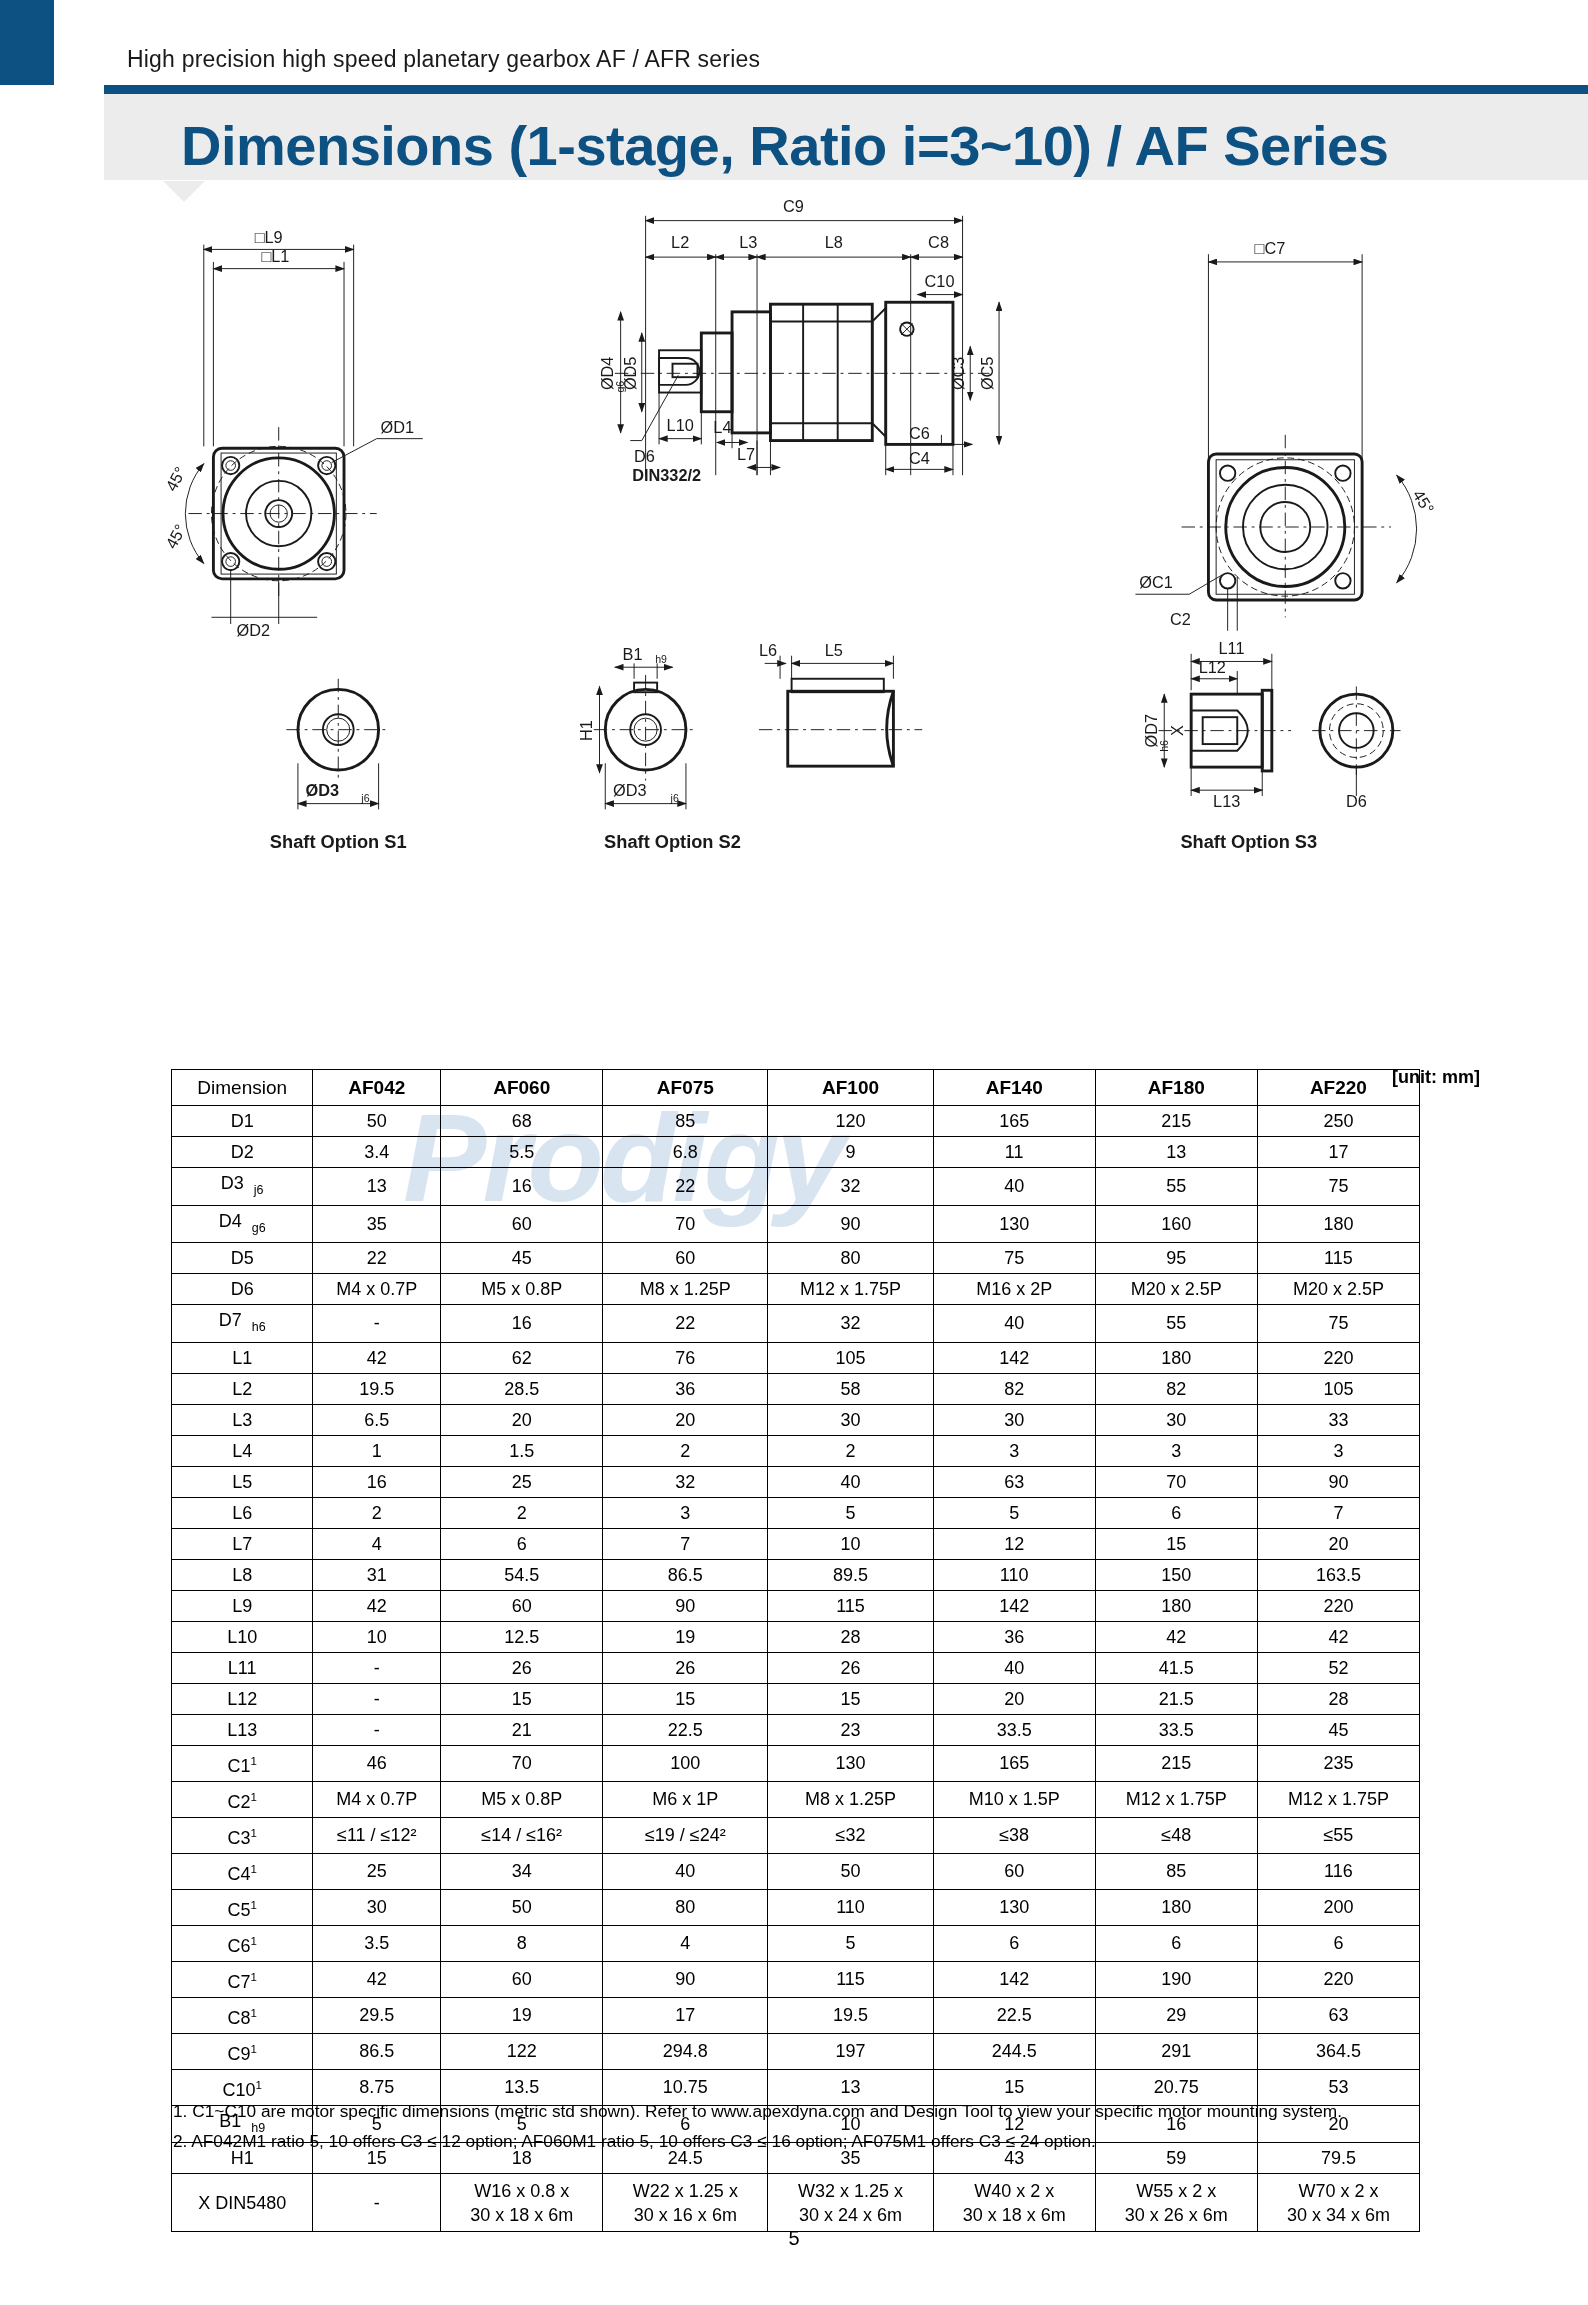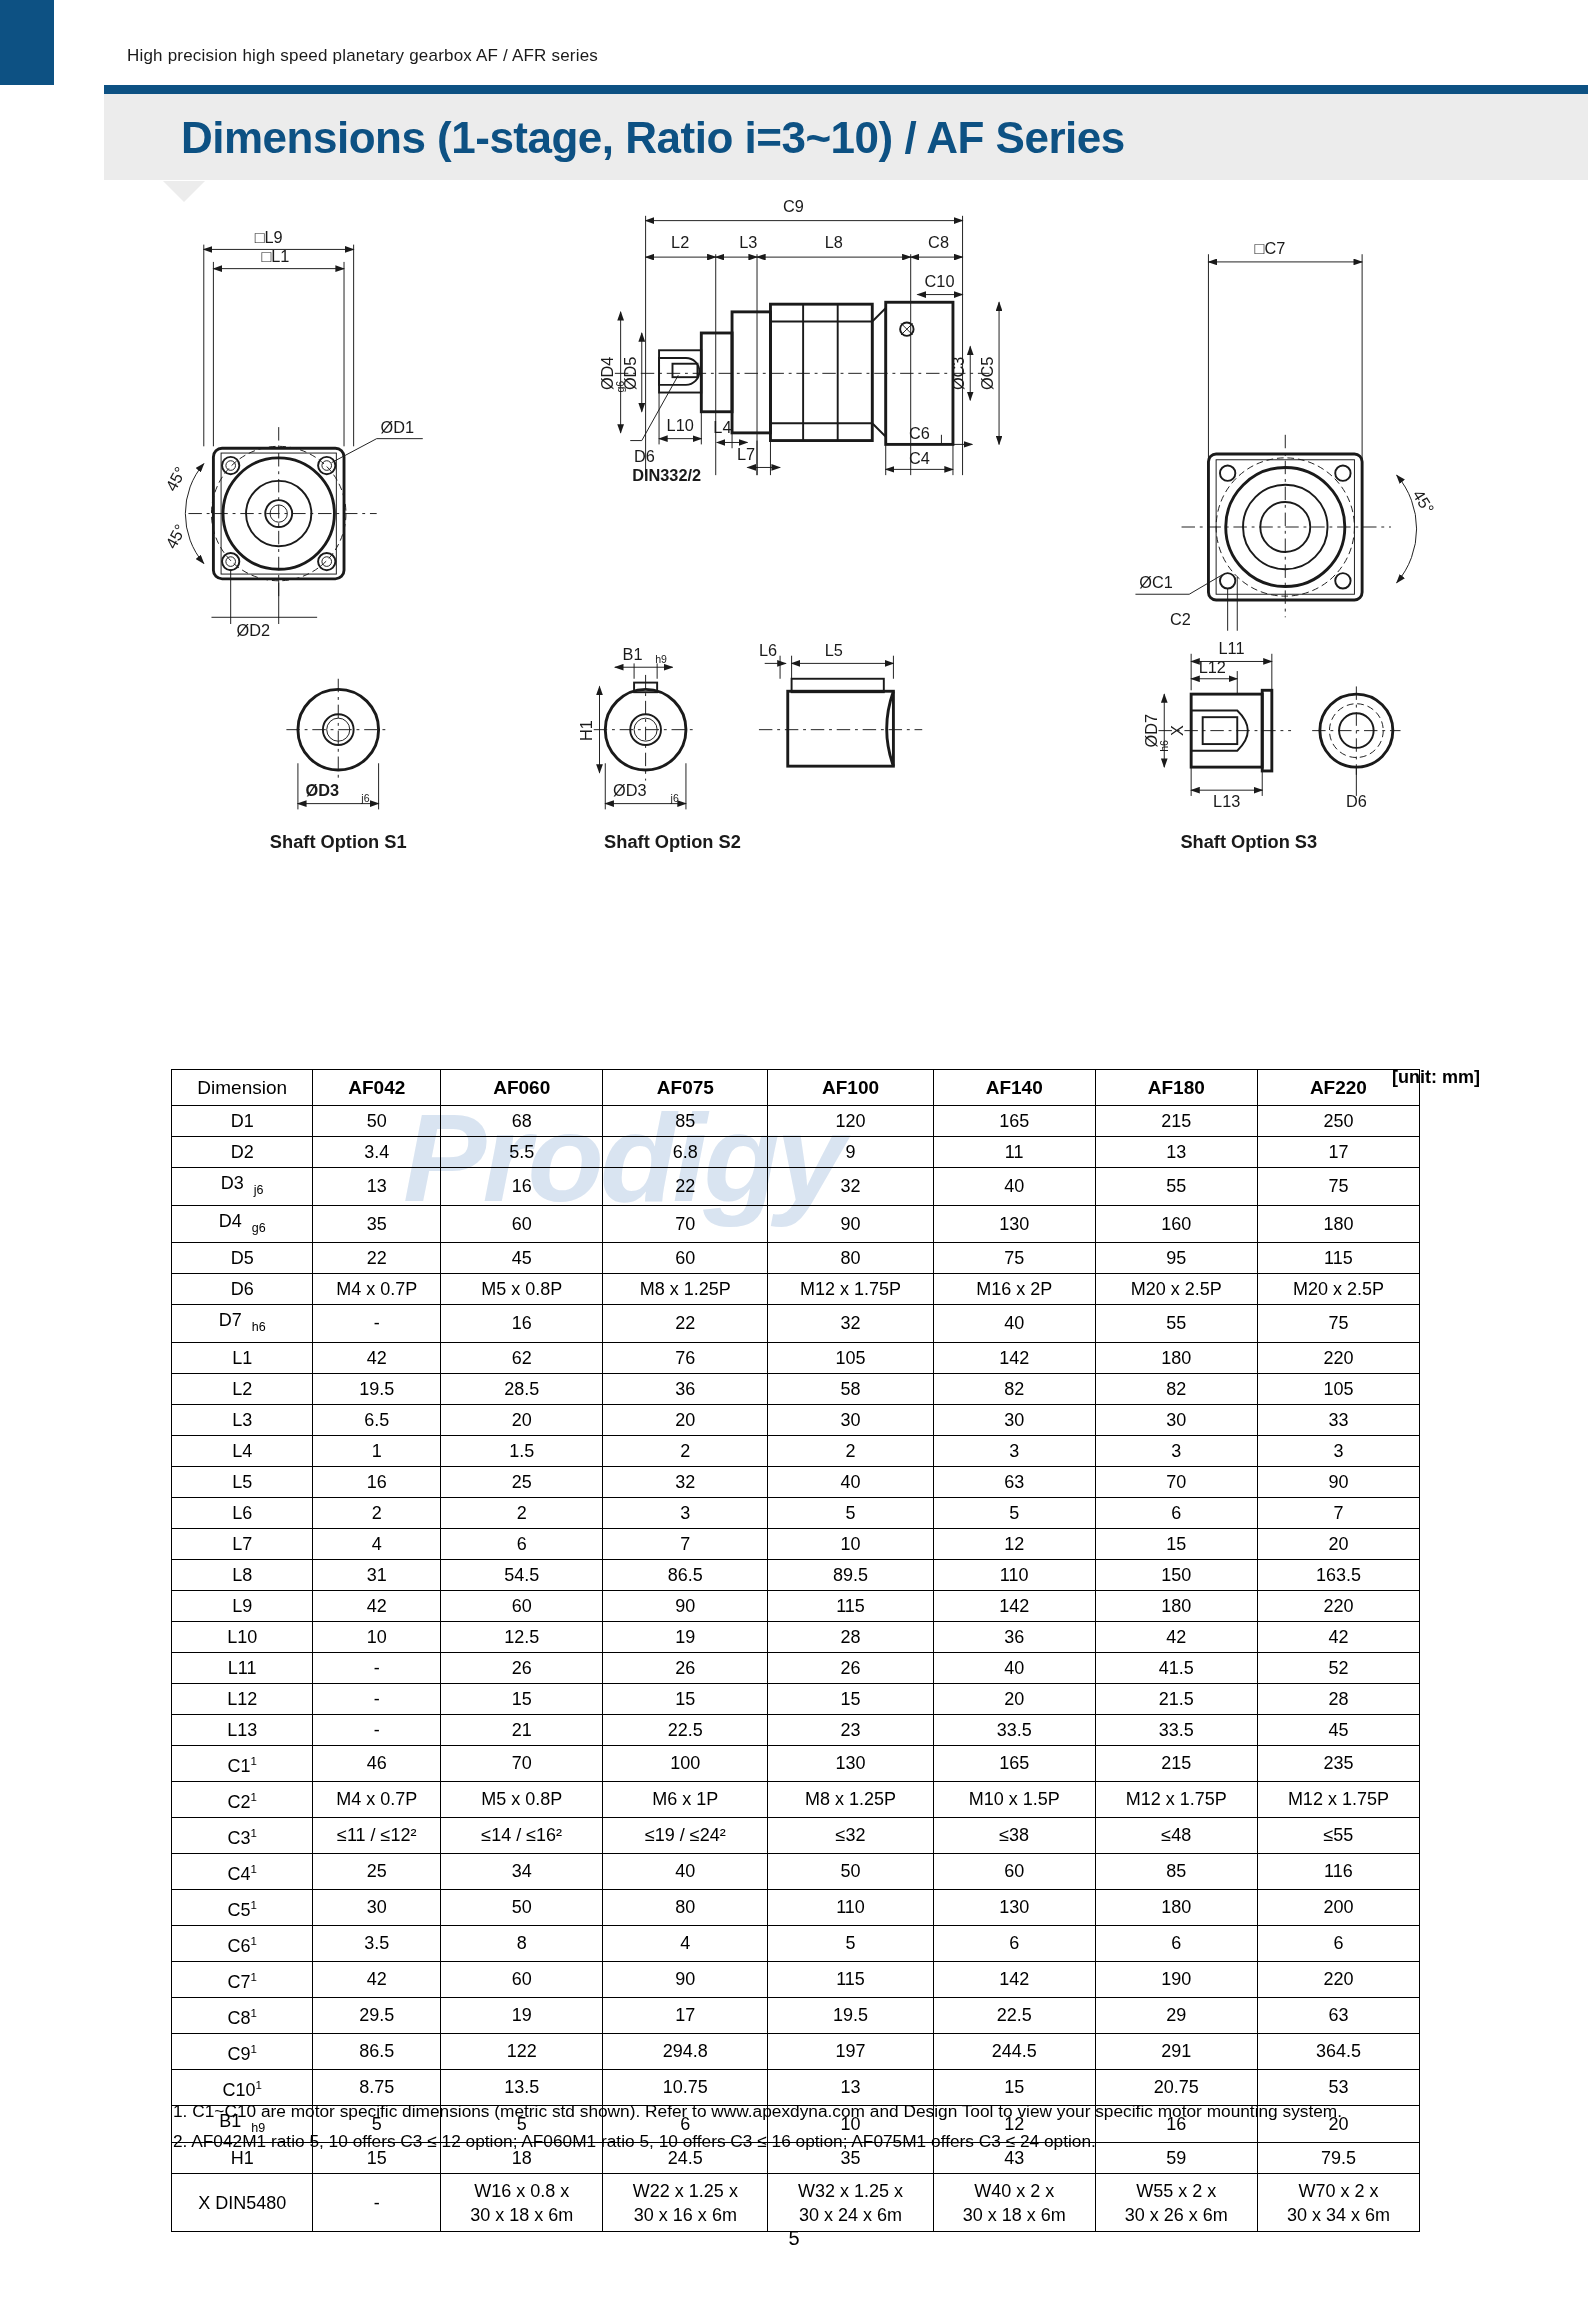--- a/index.html
+++ b/index.html
@@ -12,36 +12,36 @@
     overflow:hidden;
   }
 
   
   .left-spine {
     position:absolute; left:0; top:0; width:54px; height:85px;
     background:#0d5183;
   }
   .header-text {
     position:absolute; left:127px; top:46px;
-    font-size:17px; color:#1a1a1a; letter-spacing:0.2px;
+    font-size:23px; color:#1a1a1a; letter-spacing:0.2px;
     white-space:nowrap;
   }
   .header-rule {
     position:absolute; left:104px; top:85px; width:1484px; height:9.6px;
     background:#0d5183;
   }
 
   
   .title-band {
     position:absolute; left:104px; top:94px; width:1484px; height:86px;
     background:#ececec;
   }
   .title-text {
     position:absolute; left:181px; top:113px;
-    font-size:44px; font-weight:bold; color:#0d5183;
+    font-size:56px; font-weight:bold; color:#0d5183;
     letter-spacing:-0.5px; white-space:nowrap;
   }
   .title-notch {
     position:absolute; left:163px; top:181px;
     width:0;height:0;
     border-left:21px solid transparent;
     border-right:21px solid transparent;
     border-top:21px solid #ececec;
   }
 

